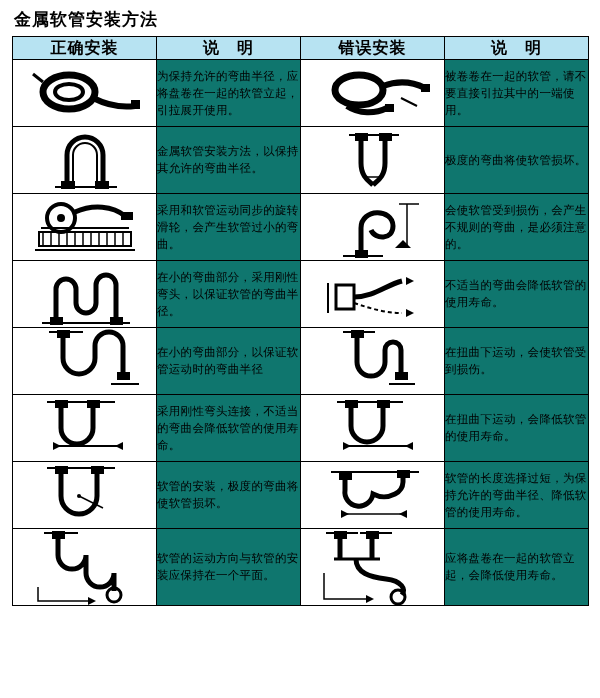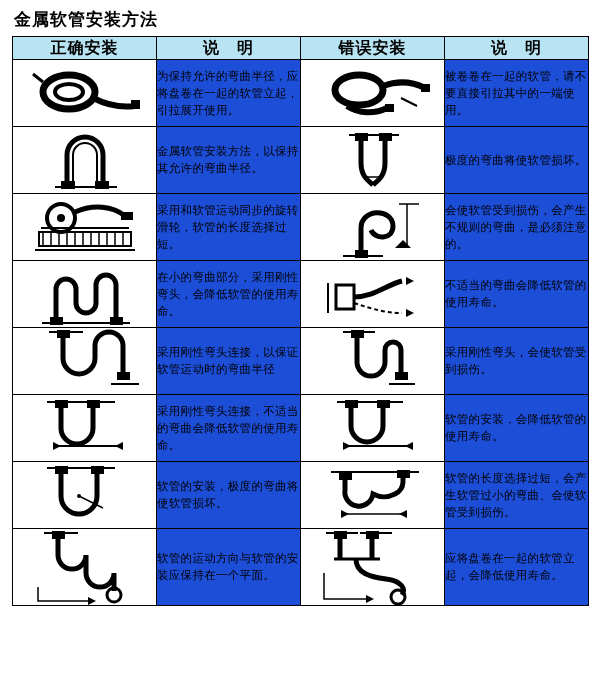--- a/index.html
+++ b/index.html
@@ -49,21 +49,21 @@
   }
   col.img-col { width: 144px; }
   col.txt-col { width: 144px; }
 
   td.img-cell {
     background: #ffffff;
     text-align: center;
     height: 66px;
   }
   td.txt-cell {
-    background: #1d4ed8;
+    background: #0f766e;
     font-size: 11.5px;
     line-height: 17px;
     padding: 4px 7px;
     text-align: left;
     letter-spacing: 0.3px;
   }
   .svgwrap {
     display: block;
     margin: 0 auto;
     line-height: 0;
@@ -148,21 +148,21 @@
             <circle cx="40" cy="24" r="14" fill="none" stroke="#000" stroke-width="4"></circle>
             <circle cx="40" cy="24" r="4" fill="#000"></circle>
             <path d="M54 18 C72 10 92 12 104 22" fill="none" stroke="#000" stroke-width="5"></path>
             <rect x="100" y="18" width="12" height="8" fill="#000"></rect>
             <path d="M20 34 L108 34" stroke="#000" stroke-width="2"></path>
             <rect x="18" y="38" width="92" height="14" fill="none" stroke="#000" stroke-width="2"></rect>
             <path d="M22 38 L22 52 M30 38 L30 52 M38 38 L38 52 M46 38 L46 52 M54 38 L54 52 M62 38 L62 52 M70 38 L70 52 M78 38 L78 52 M86 38 L86 52 M94 38 L94 52 M102 38 L102 52" stroke="#000" stroke-width="1.5"></path>
             <path d="M14 56 L114 56" stroke="#000" stroke-width="2"></path>
           </svg>
         </td>
-        <td class="txt-cell">采用和软管运动同步的旋转滑轮，软管的长度选择过短。</td>
+        <td class="txt-cell">采用和软管运动同步的旋转滑轮，会产生软管过小的弯曲。</td>
         <td class="img-cell">
           <svg class="svgwrap" width="128" height="66" viewBox="0 0 128 66">
             <path d="M52 60 L52 34 C52 14 84 14 84 32 C84 46 66 46 62 36" fill="none" stroke="#000" stroke-width="5"></path>
             <rect x="46" y="56" width="13" height="8" fill="#000"></rect>
             <path d="M34 62 L74 62" stroke="#000" stroke-width="2"></path>
             <path d="M90 10 L110 10" stroke="#000" stroke-width="1.5"></path>
             <path d="M98 10 L98 52" stroke="#000" stroke-width="1.5"></path>
             <path d="M94 46 L102 54 L86 54 Z" fill="#000"></path>
           </svg>
         </td>
@@ -172,21 +172,21 @@
       <tr>
         <td class="img-cell">
           <svg class="svgwrap" width="126" height="62" viewBox="0 0 126 62">
             <path d="M34 58 L34 26 A10 10 0 0 1 54 26 L54 40 A10 10 0 0 0 74 40 L74 22" fill="none" stroke="#000" stroke-width="5"></path>
             <path d="M74 22 A10 10 0 0 1 94 22 L94 58" fill="none" stroke="#000" stroke-width="5"></path>
             <rect x="28" y="54" width="13" height="8" fill="#000"></rect>
             <rect x="88" y="54" width="13" height="8" fill="#000"></rect>
             <path d="M20 60 L108 60" stroke="#000" stroke-width="2"></path>
           </svg>
         </td>
-        <td class="txt-cell">在小的弯曲部分，采用刚性弯头，会降低软管的使用寿命。</td>
+        <td class="txt-cell">在小的弯曲部分，采用刚性弯头，以保证软管的弯曲半径。</td>
         <td class="img-cell">
           <svg class="svgwrap" width="126" height="62" viewBox="0 0 126 62">
             <rect x="26" y="22" width="18" height="24" fill="none" stroke="#000" stroke-width="3"></rect>
             <path d="M44 34 C64 34 76 22 92 18" fill="none" stroke="#000" stroke-width="5"></path>
             <path d="M44 40 C62 46 76 50 92 50" fill="none" stroke="#000" stroke-width="2" stroke-dasharray="4 3"></path>
             <path d="M96 14 L104 18 L96 22" fill="#000"></path>
             <path d="M96 46 L104 50 L96 54" fill="#000"></path>
             <path d="M18 20 L18 50" stroke="#000" stroke-width="2"></path>
           </svg>
         </td>
@@ -197,31 +197,31 @@
         <td class="img-cell">
           <svg class="svgwrap" width="124" height="66" viewBox="0 0 124 66">
             <path d="M40 6 L40 30 A16 16 0 0 0 72 30 L72 18" fill="none" stroke="#000" stroke-width="5"></path>
             <path d="M72 18 A14 14 0 0 1 100 18 L100 44" fill="none" stroke="#000" stroke-width="5"></path>
             <rect x="34" y="2" width="13" height="8" fill="#000"></rect>
             <rect x="94" y="44" width="13" height="8" fill="#000"></rect>
             <path d="M26 4 L60 4" stroke="#000" stroke-width="2"></path>
             <path d="M88 56 L116 56" stroke="#000" stroke-width="2"></path>
           </svg>
         </td>
-        <td class="txt-cell">采用刚性弯头连接，以保证软管运动时的弯曲半径</td>
+        <td class="txt-cell">在小的弯曲部分，以保证软管运动时的弯曲半径</td>
         <td class="img-cell">
           <svg class="svgwrap" width="124" height="66" viewBox="0 0 124 66">
             <path d="M46 6 L46 34 A14 14 0 0 0 74 34 L74 22 A8 8 0 0 1 90 22 L90 44" fill="none" stroke="#000" stroke-width="5"></path>
             <rect x="40" y="2" width="13" height="8" fill="#000"></rect>
             <rect x="84" y="44" width="13" height="8" fill="#000"></rect>
             <path d="M32 4 L64 4" stroke="#000" stroke-width="2"></path>
             <path d="M78 56 L104 56" stroke="#000" stroke-width="2"></path>
           </svg>
         </td>
-        <td class="txt-cell">采用刚性弯头，会使软管受到损伤。</td>
+        <td class="txt-cell">在扭曲下运动，会使软管受到损伤。</td>
       </tr>
 
       <tr>
         <td class="img-cell">
           <svg class="svgwrap" width="124" height="60" viewBox="0 0 124 60">
             <path d="M38 6 L38 30 A16 16 0 0 0 70 30 L70 6" fill="none" stroke="#000" stroke-width="5"></path>
             <rect x="32" y="2" width="13" height="8" fill="#000"></rect>
             <rect x="64" y="2" width="13" height="8" fill="#000"></rect>
             <path d="M24 4 L92 4" stroke="#000" stroke-width="2"></path>
             <path d="M34 48 L96 48" stroke="#000" stroke-width="2"></path>
@@ -234,21 +234,21 @@
           <svg class="svgwrap" width="124" height="60" viewBox="0 0 124 60">
             <path d="M40 6 L40 28 A16 16 0 0 0 72 28 L72 6" fill="none" stroke="#000" stroke-width="5"></path>
             <rect x="34" y="2" width="13" height="8" fill="#000"></rect>
             <rect x="66" y="2" width="13" height="8" fill="#000"></rect>
             <path d="M26 4 L92 4" stroke="#000" stroke-width="2"></path>
             <path d="M36 48 L98 48" stroke="#000" stroke-width="2"></path>
             <path d="M32 44 L40 48 L32 52" fill="#000"></path>
             <path d="M102 44 L94 48 L102 52" fill="#000"></path>
           </svg>
         </td>
-        <td class="txt-cell">软管的安装，会降低软管的使用寿命。</td>
+        <td class="txt-cell">在扭曲下运动，会降低软管的使用寿命。</td>
       </tr>
 
 
       <tr>
         <td class="img-cell">
           <svg class="svgwrap" width="124" height="62" viewBox="0 0 124 62">
             <path d="M38 6 L38 32 A18 18 0 0 0 74 32 L74 6" fill="none" stroke="#000" stroke-width="5"></path>
             <rect x="32" y="2" width="13" height="8" fill="#000"></rect>
             <rect x="68" y="2" width="13" height="8" fill="#000"></rect>
             <path d="M24 4 L92 4" stroke="#000" stroke-width="2"></path>
@@ -261,21 +261,21 @@
           <svg class="svgwrap" width="124" height="62" viewBox="0 0 124 62">
             <path d="M34 14 L34 26 A14 14 0 0 0 62 30 C70 34 76 34 84 30 A14 14 0 0 0 92 18 L92 12" fill="none" stroke="#000" stroke-width="5"></path>
             <rect x="28" y="8" width="13" height="8" fill="#000"></rect>
             <rect x="86" y="6" width="13" height="8" fill="#000"></rect>
             <path d="M20 8 L108 8" stroke="#000" stroke-width="2"></path>
             <path d="M34 50 L92 50" stroke="#000" stroke-width="1.5"></path>
             <path d="M30 46 L38 50 L30 54" fill="#000"></path>
             <path d="M96 46 L88 50 L96 54" fill="#000"></path>
           </svg>
         </td>
-        <td class="txt-cell">软管的长度选择过短，会产生软管过小的弯曲、会使软管受到损伤。</td>
+        <td class="txt-cell">软管的长度选择过短，为保持允许的弯曲半径、降低软管的使用寿命。</td>
       </tr>
 
       <tr>
         <td class="img-cell">
           <svg class="svgwrap" width="126" height="76" viewBox="0 0 126 76">
             <path d="M36 4 L36 26 A14 14 0 0 0 64 26 L64 44 A14 14 0 0 0 92 44 L92 62" fill="none" stroke="#000" stroke-width="5"></path>
             <rect x="30" y="2" width="13" height="8" fill="#000"></rect>
             <path d="M22 4 L56 4" stroke="#000" stroke-width="2"></path>
             <circle cx="92" cy="66" r="7" fill="none" stroke="#000" stroke-width="3"></circle>
             <path d="M16 58 L16 72 L70 72" stroke="#000" stroke-width="1.5" fill="none"></path>

